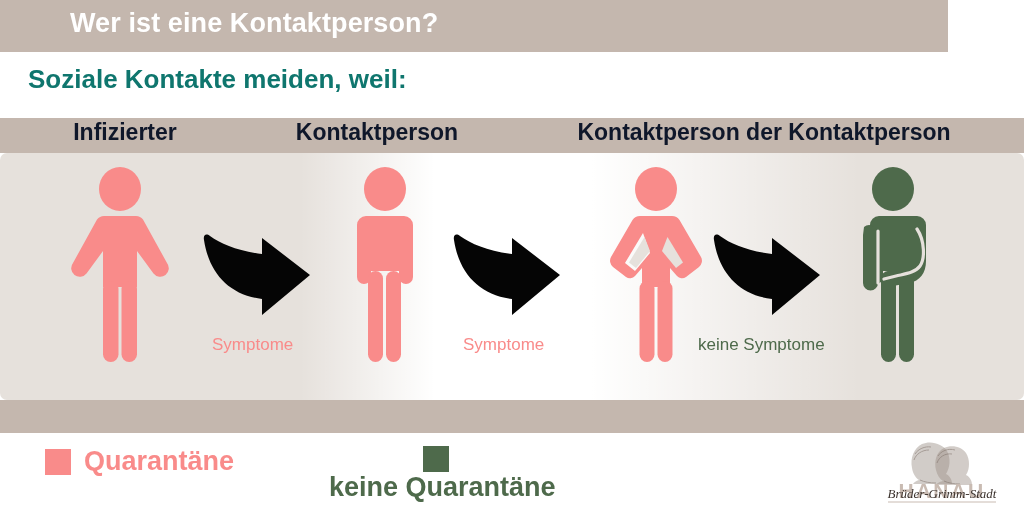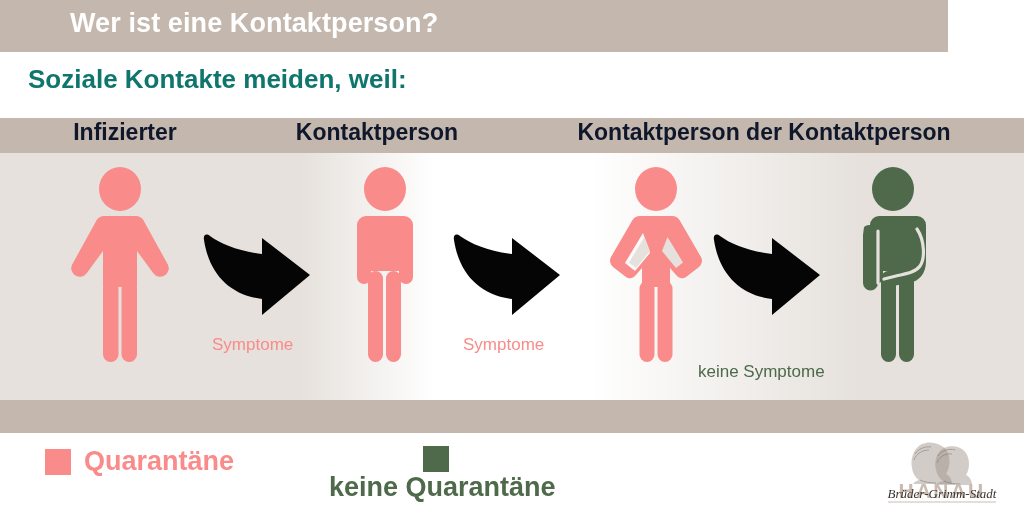--- a/index.html
+++ b/index.html
@@ -45,20 +45,21 @@
     white-space:nowrap; text-align:center;
   }
   .col-label.c1{ left:0px;   width:250px; }
   .col-label.c2{ left:250px; width:254px; }
   .col-label.c3{ left:504px; width:520px; }
 
   
   .panel{
     position:absolute; left:0; top:153px; width:1024px; height:247px;
     background:#e6e1dc;
+    border-radius:7px;
   }
   .panel .glow{
     position:absolute; left:300px; top:0; width:560px; height:247px;
     background:linear-gradient(to right,
        rgba(255,255,255,0) 0%,
        rgba(255,255,255,1) 24%,
        rgba(255,255,255,1) 52%,
        rgba(255,255,255,0) 100%);
   }
 
@@ -80,21 +81,21 @@
 
   
   .step-caption{
     position:absolute;
     font-size:17px; white-space:nowrap;
   }
   .step-caption.pink{ color:#f98b8a; }
   .step-caption.green{ color:#4e6a4b; }
   .s1{ left:212px; top:182px; }
   .s2{ left:463px; top:182px; }
-  .s3{ left:698px; top:182px;margin-top:27px; }
+  .s3{ left:698px; top:182px; }
 
   
   .lower-band{
     position:absolute; left:0; top:400px; width:1024px; height:33px;
     background:#c4b7ae;
   }
 
   
   .legend{
     position:absolute; left:0; top:433px; width:1024px; height:79px;

